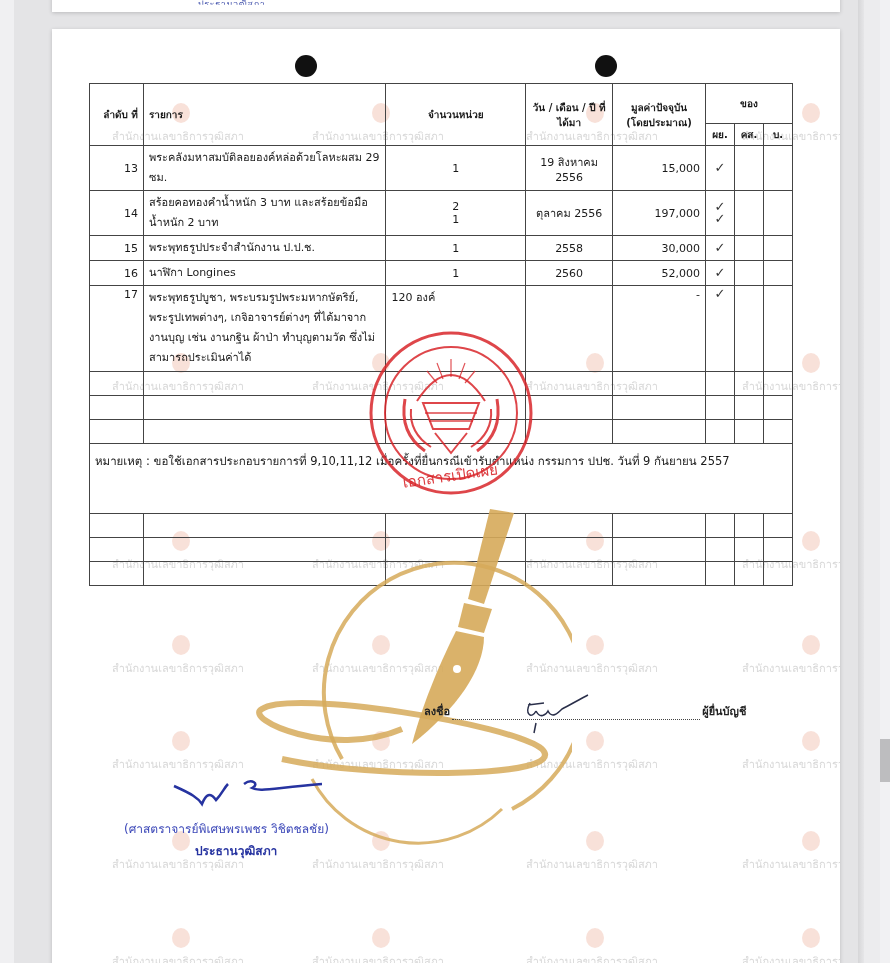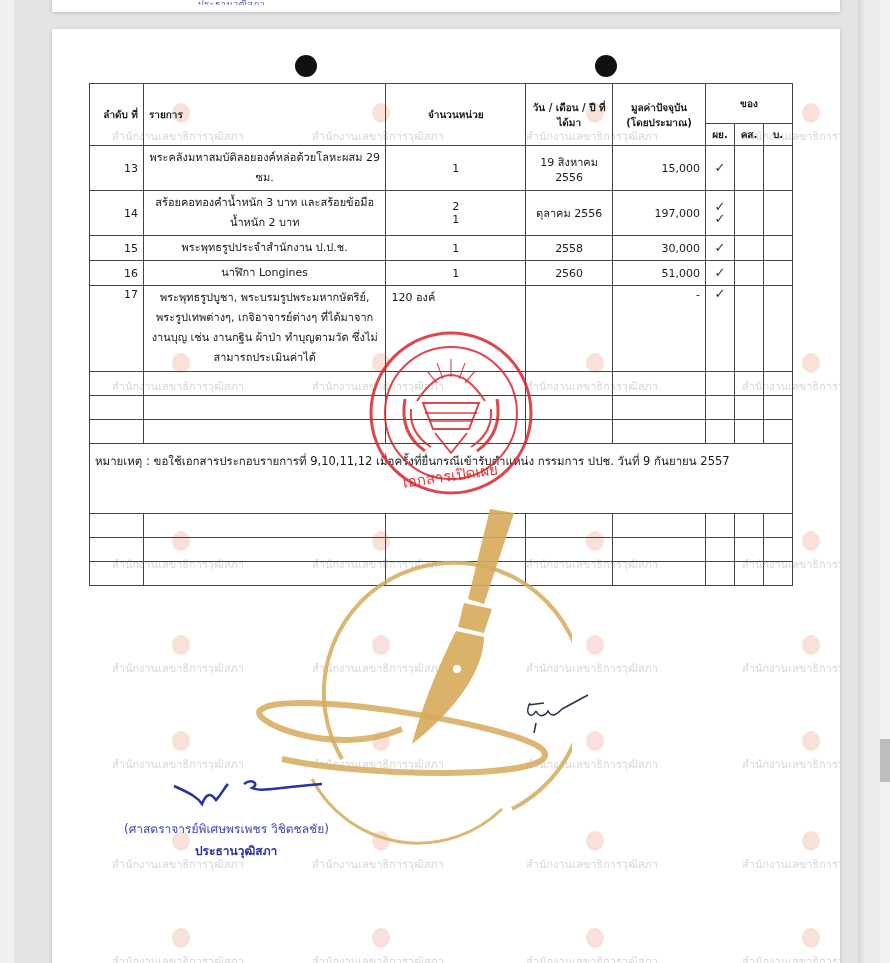--- a/index.html
+++ b/index.html
@@ -18,21 +18,21 @@
   .wm { position: absolute; font-size: 11px; color: #d8d8d8; white-space: nowrap; }
   .wm-seal { position: absolute; width: 18px; height: 20px; border-radius: 50%; background: #f6d9cf; opacity: .8; }
 
   .secret { position: absolute; left: 0; width: 788px; top: 22px; text-align: center; font-size: 12px; color:#222; }
   .hole { position: absolute; top: 26px; width: 22px; height: 22px; border-radius: 50%; background: #111; }
 
   table.assets { position: absolute; left: 37px; top: 54px; width: 704px; border-collapse: collapse; font-size: 11px; color: #1a1a1a; }
   table.assets td, table.assets th { border: 1px solid #444; vertical-align: middle; padding: 2px 5px; font-weight: normal; }
   table.assets th { font-size: 10px; font-weight: bold; }
   .c-no { width: 54px; text-align: right; }
-  .c-item { width: 243px; text-align: center; }
+  .c-item { width: 243px; }
   .c-unit { width: 140px; text-align: center; }
   .c-date { width: 87px; text-align: center; }
   .c-val { width: 93px; text-align: right; }
   .c-own { width: 29px; text-align: center; font-size: 10px; }
   .note-cell { height: 70px; vertical-align: top !important; padding-top: 6px !important; font-size: 11.5px; line-height: 22px; }
 
   .legend-note { position: absolute; left: 415px; top: 578px; font-size: 10px; color:#222; font-weight: bold; }
   .legend-note .u { text-decoration: underline; }
   .sign-row { position: absolute; left: 372px; top: 673px; font-size: 11px; color: #222; font-weight: bold; display:flex; align-items: flex-end; }
   .sign-dots { width: 248px; border-bottom: 1px dotted #444; height: 10px; margin: 0 2px; }
@@ -169,21 +169,21 @@
           <td class="c-val" style="white-space: pre-line;">30,000</td>
           <td class="c-own" style="white-space: pre-line; font-size: 13px; line-height: 12px; color: rgb(51, 51, 51);">✓</td>
           <td class="c-own" style="white-space: pre-line; font-size: 13px; line-height: 12px; color: rgb(51, 51, 51);"></td>
           <td class="c-own" style="white-space: pre-line; font-size: 13px; line-height: 12px; color: rgb(51, 51, 51);"></td>
         </tr>
         <tr style="height: 24px;">
           <td class="c-no" style="white-space: pre-line;">16</td>
           <td class="c-item" style="white-space: pre-line; line-height: 20px;">นาฬิกา Longines</td>
           <td class="c-unit" style="white-space: pre-line;">1</td>
           <td class="c-date" style="white-space: pre-line;">2560</td>
-          <td class="c-val" style="white-space: pre-line;">51,000</td>
+          <td class="c-val" style="white-space: pre-line;">52,000</td>
           <td class="c-own" style="white-space: pre-line; font-size: 13px; line-height: 12px; color: rgb(51, 51, 51);">✓</td>
           <td class="c-own" style="white-space: pre-line; font-size: 13px; line-height: 12px; color: rgb(51, 51, 51);"></td>
           <td class="c-own" style="white-space: pre-line; font-size: 13px; line-height: 12px; color: rgb(51, 51, 51);"></td>
         </tr>
         <tr style="height: 86px;">
           <td class="c-no" style="white-space: pre-line; vertical-align: top;">17</td>
           <td class="c-item" style="white-space: pre-line; vertical-align: top; line-height: 20px;">พระพุทธรูปบูชา, พระบรมรูปพระมหากษัตริย์, พระรูปเทพต่างๆ, เกจิอาจารย์ต่างๆ ที่ได้มาจากงานบุญ เช่น งานกฐิน ผ้าป่า ทำบุญตามวัด ซึ่งไม่สามารถประเมินค่าได้</td>
           <td class="c-unit" style="white-space: pre-line; vertical-align: top; text-align: left;">120 องค์</td>
           <td class="c-date" style="white-space: pre-line; vertical-align: top;"></td>
           <td class="c-val" style="white-space: pre-line; vertical-align: top;">-</td>
@@ -288,20 +288,25 @@
     </g>
     <g fill="rgba(214,170,90,0.9)">
       <path d="M238 0 L262 4 L232 95 L216 90 Z"></path>
       <path d="M212 94 L240 100 L232 124 L206 118 Z"></path>
       <path d="M204 122 L232 128 C232 160 205 200 160 235 C172 190 190 150 204 122 Z"></path>
     </g>
     <circle cx="205" cy="160" r="4" fill="#fff"></circle>
   </svg>
 
 
+  <div class="sign-row">
+    <span>ลงชื่อ</span>
+    <span class="sign-dots"></span>
+    <span>ผู้ยื่นบัญชี</span>
+  </div>
   <svg style="position:absolute;left:470px;top:660px" width="70" height="50" viewBox="0 0 70 50">
     <path d="M8 14 C2 26 10 30 14 22 M6 16 L22 14 M14 22 C18 30 24 26 26 22 C30 30 36 24 40 20 C48 16 58 10 66 6 M14 34 L12 44" fill="none" stroke="#2a2f4a" stroke-width="1.5"></path>
   </svg>
 
   <svg style="position:absolute;left:120px;top:745px" width="160" height="40" viewBox="0 0 160 40">
     <path d="M2 12 C20 20 26 24 30 30 C34 20 38 18 44 26 C50 20 52 14 56 10 M72 10 C80 4 88 10 80 14 C88 18 100 14 150 10" fill="none" stroke="#2633a0" stroke-width="2.5"></path>
   </svg>
   <div class="pres-name">(ศาสตราจารย์พิเศษพรเพชร วิชิตชลชัย)</div>
   <div class="pres-title">ประธานวุฒิสภา</div>
 

